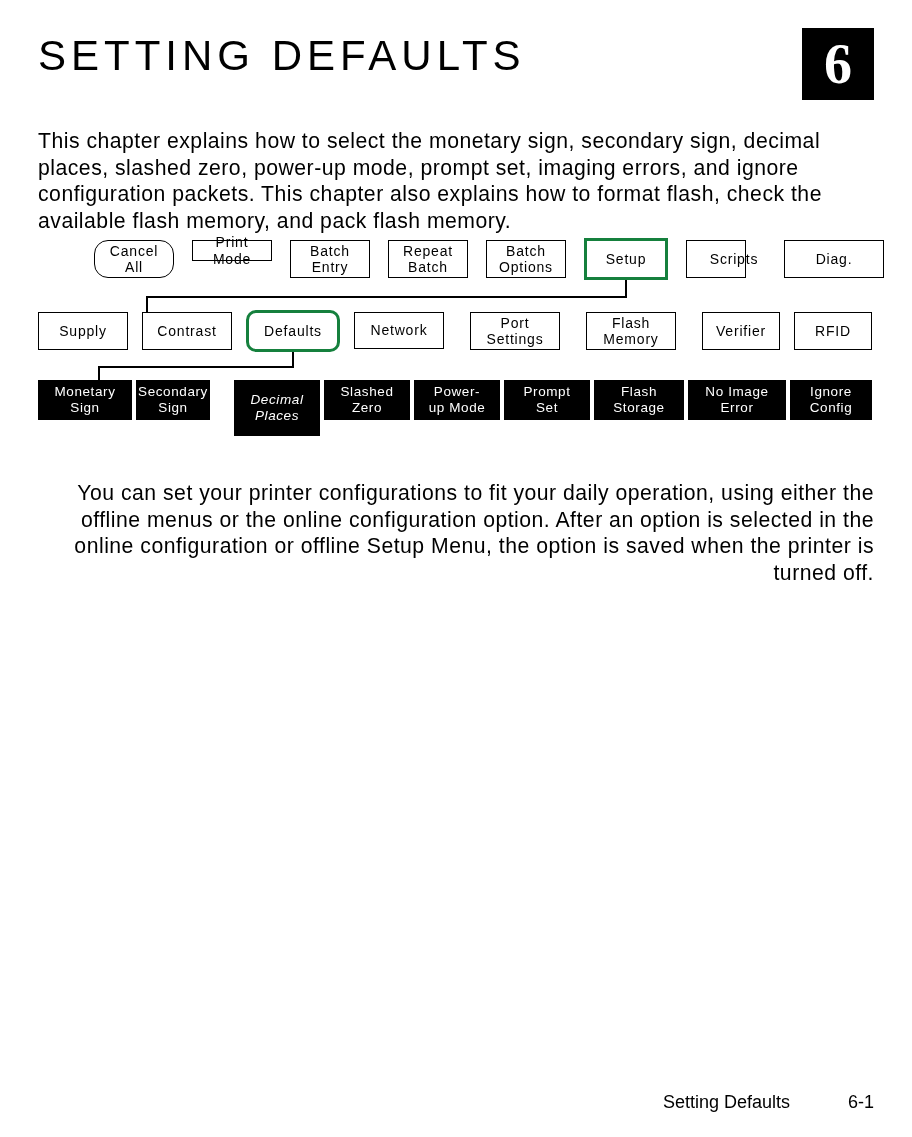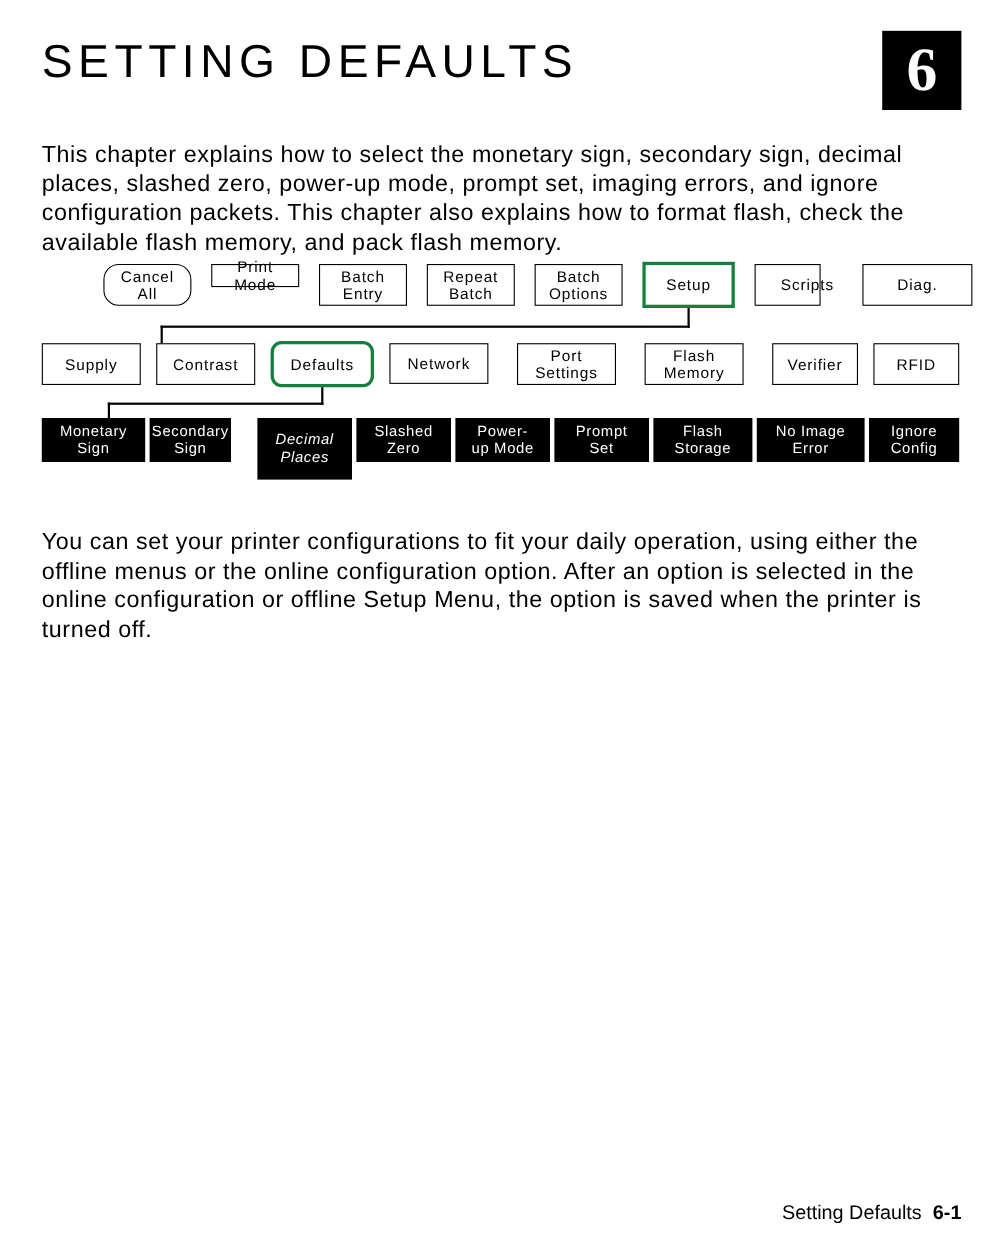--- a/index.html
+++ b/index.html
@@ -87,29 +87,31 @@
   }
   .conn {
     position: absolute;
     background: #000;
   }
   .para {
     font-size: 21.2px;
     letter-spacing: 0.5px;
     line-height: 1.25;
     margin: 18px 0 0 0;
+    text-align: right;
   }
   .footer {
     position: absolute;
     right: 38px;
     bottom: 24px;
     font-size: 18px;
   }
   .footer .pg {
-    font-weight: bold;
+    font-weight: normal;
+    margin-left: 48px;
   }
 </style>
 </head>
 <body>
 
 <div class="page">
 
   <div class="header-row">
     <h1 class="title">SETTING DEFAULTS</h1>
     <div class="chapter-badge">6</div>

